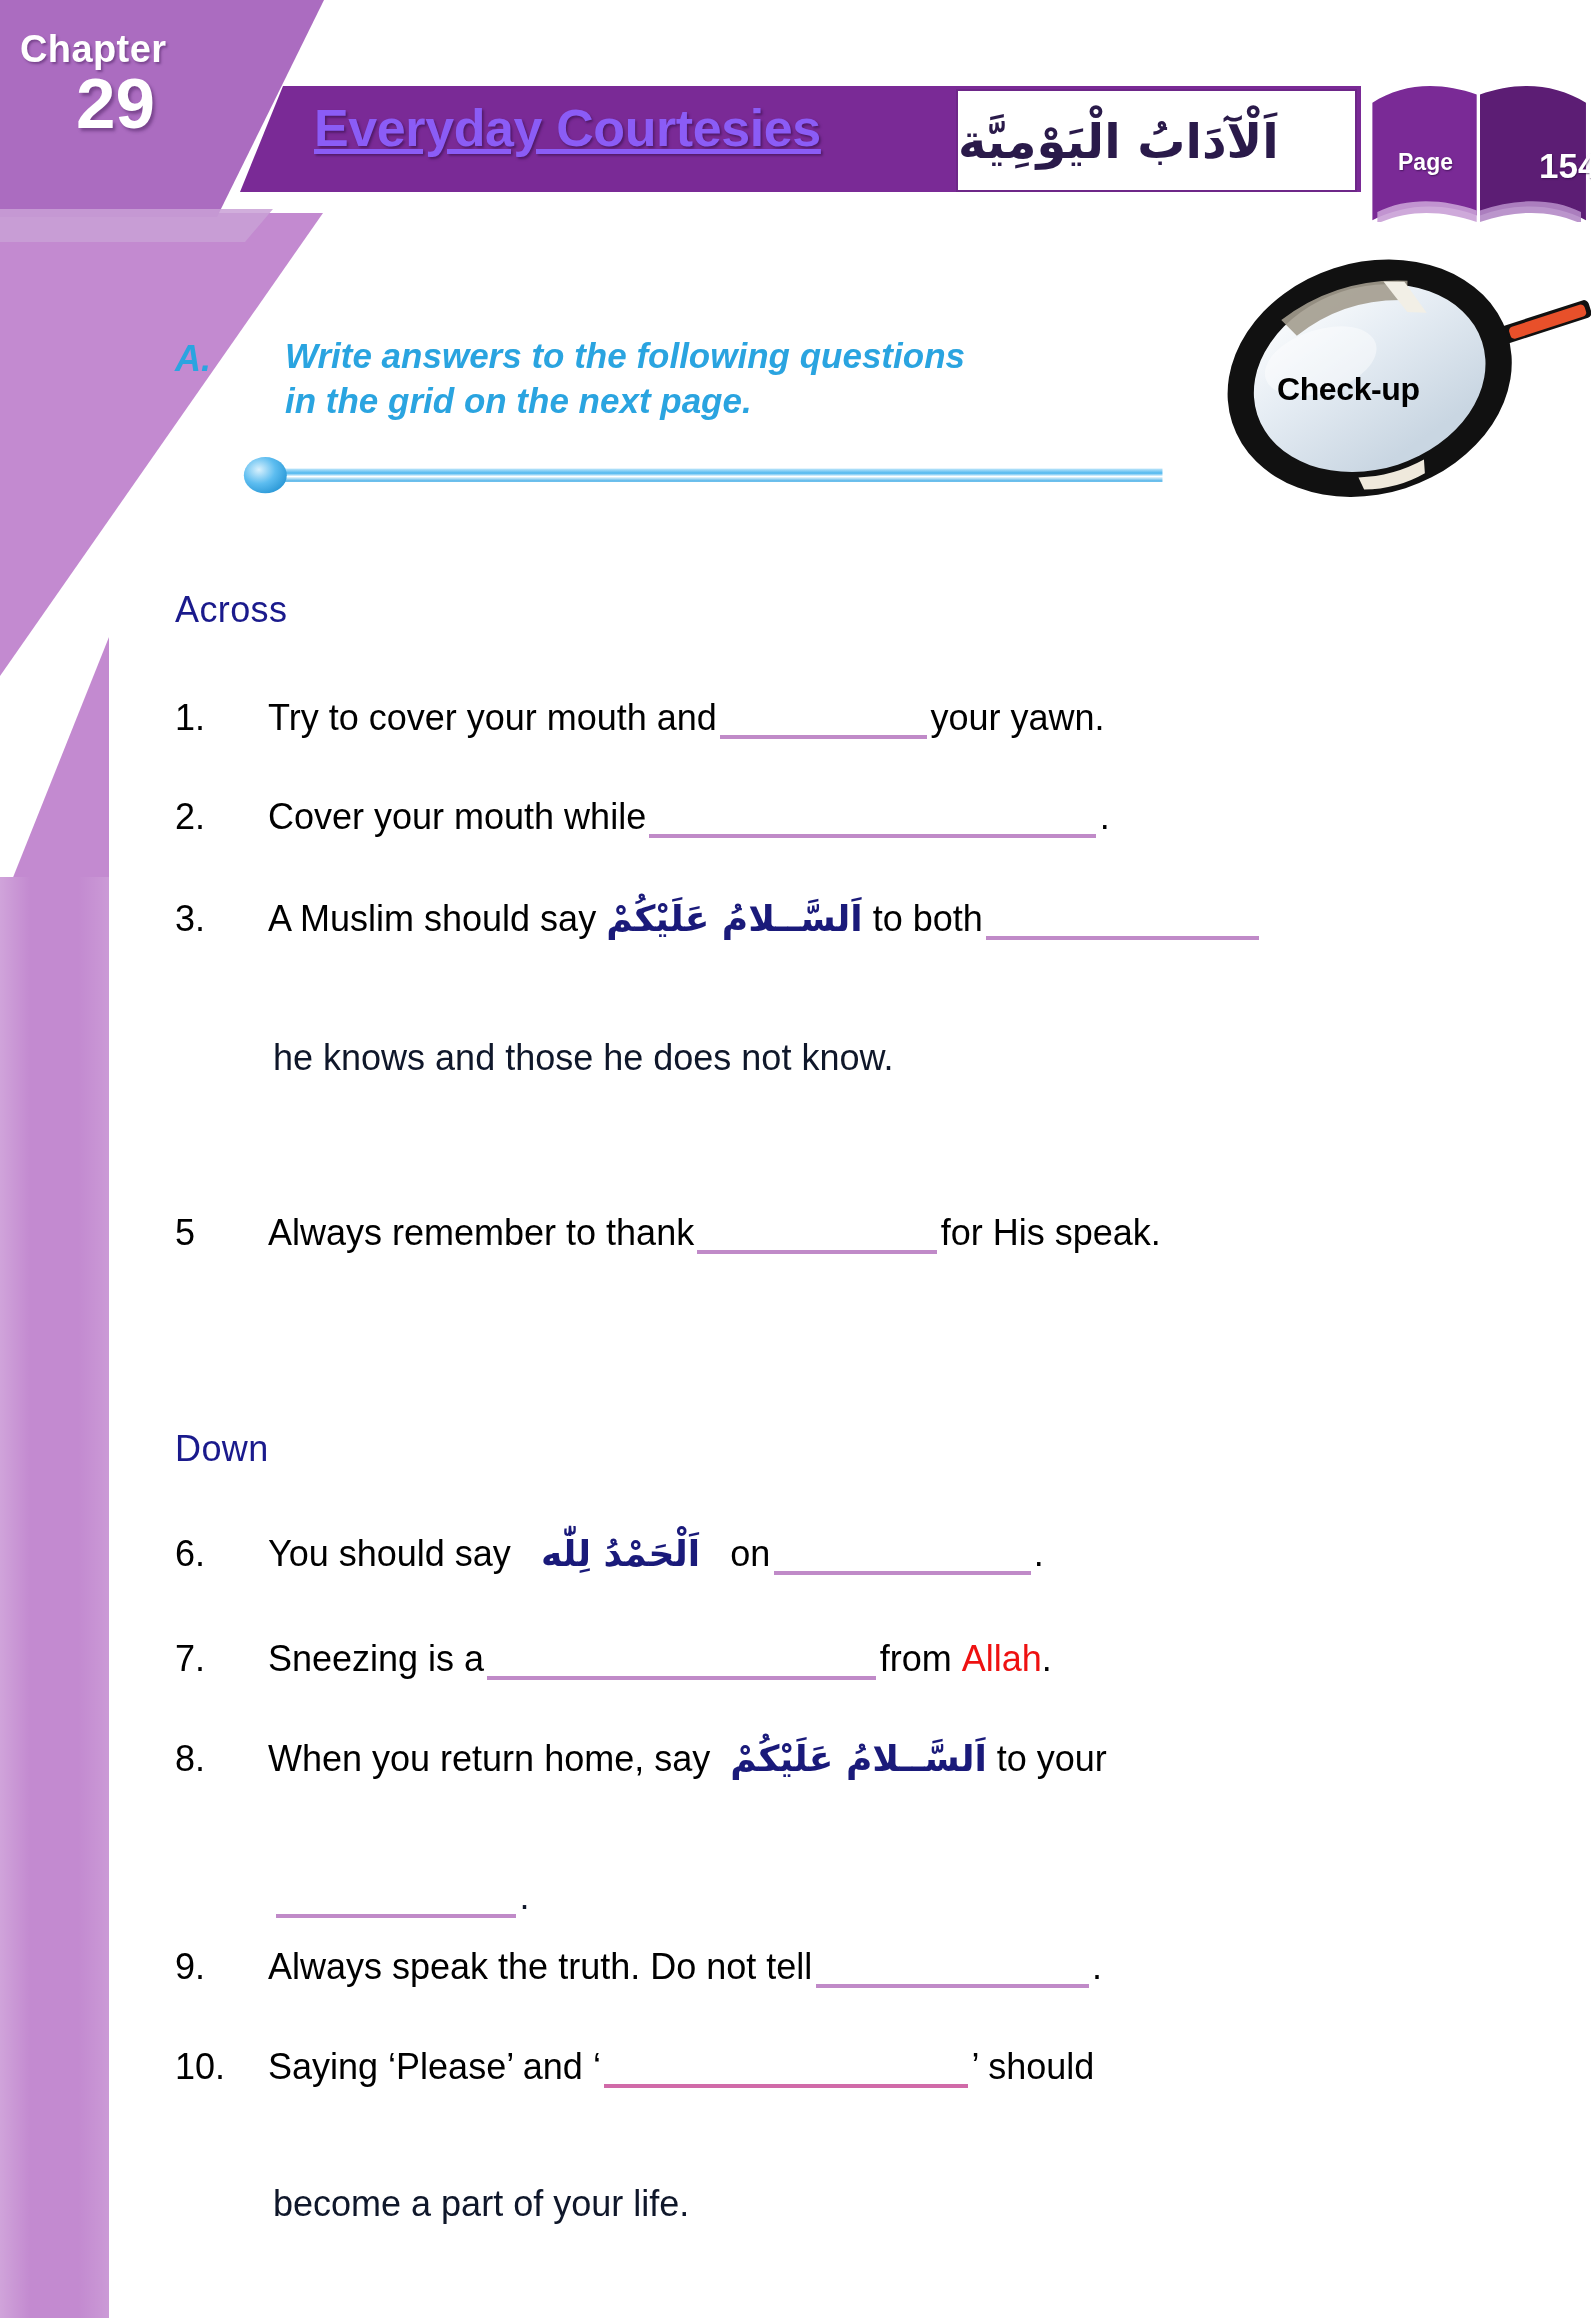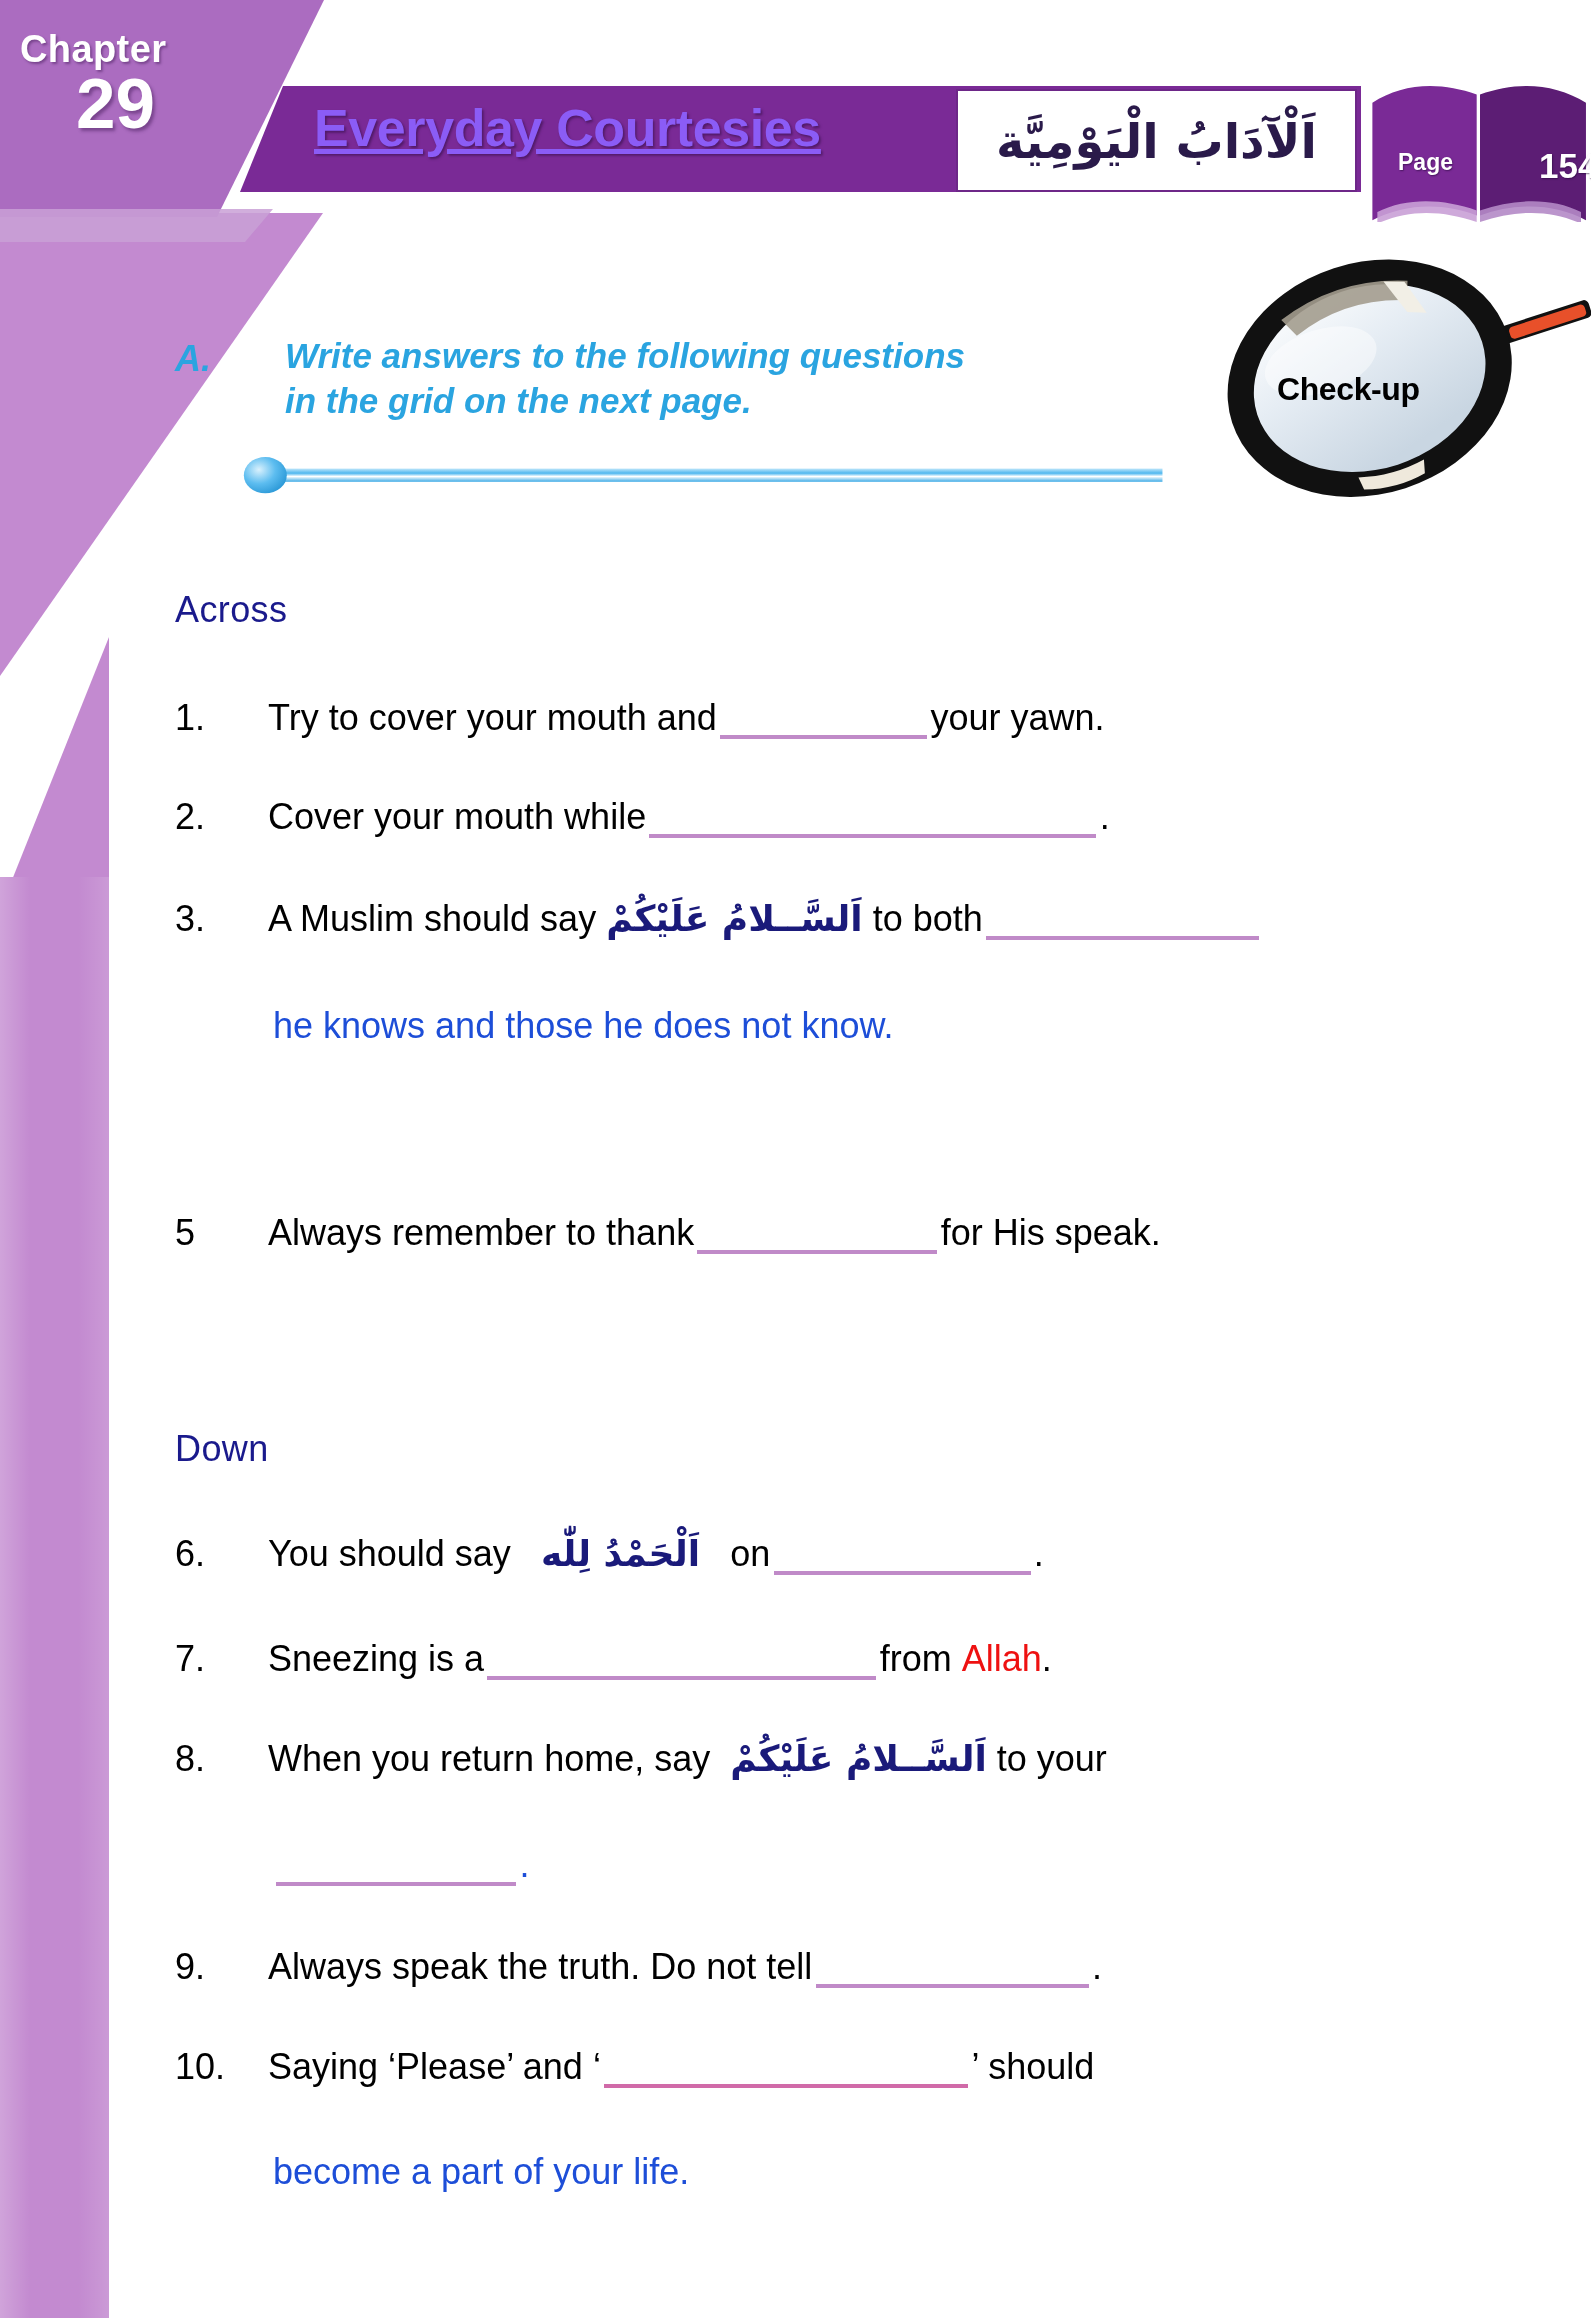--- a/index.html
+++ b/index.html
@@ -136,21 +136,21 @@
     position: absolute;
     left: 956px;
     top: 89px;
     width: 397px;
     height: 99px;
     background: #ffffff;
     border: 2.5px solid #6d2788;
     z-index: 5;
     display: flex;
     align-items: center;
-    justify-content: center;
+    justify-content: flex-start;
   }
   .title-ar {
     font-family: "DejaVu Sans", sans-serif;
     direction: rtl;
     font-size: 48px;
     font-weight: bold;
     color: #2a1a4a;
     line-height: 1;
     white-space: nowrap;
   }
@@ -255,22 +255,23 @@
     width: 93px;
     vertical-align: baseline;
   }
   .qcont {
     display: inline-block;
   }
   .cont-line {
     position: absolute;
     left: 273px;
     font-size: 36px;
-    color: #1d4ed8;
+    color: #0f172a;
     white-space: nowrap;
+    margin-top: 32px;
   }
   .ar {
     font-family: "DejaVu Sans", sans-serif;
     direction: rtl;
     unicode-bidi: isolate;
     color: #1a1a7a;
     font-weight: bold;
     font-size: 36px;
   }
   .red {

